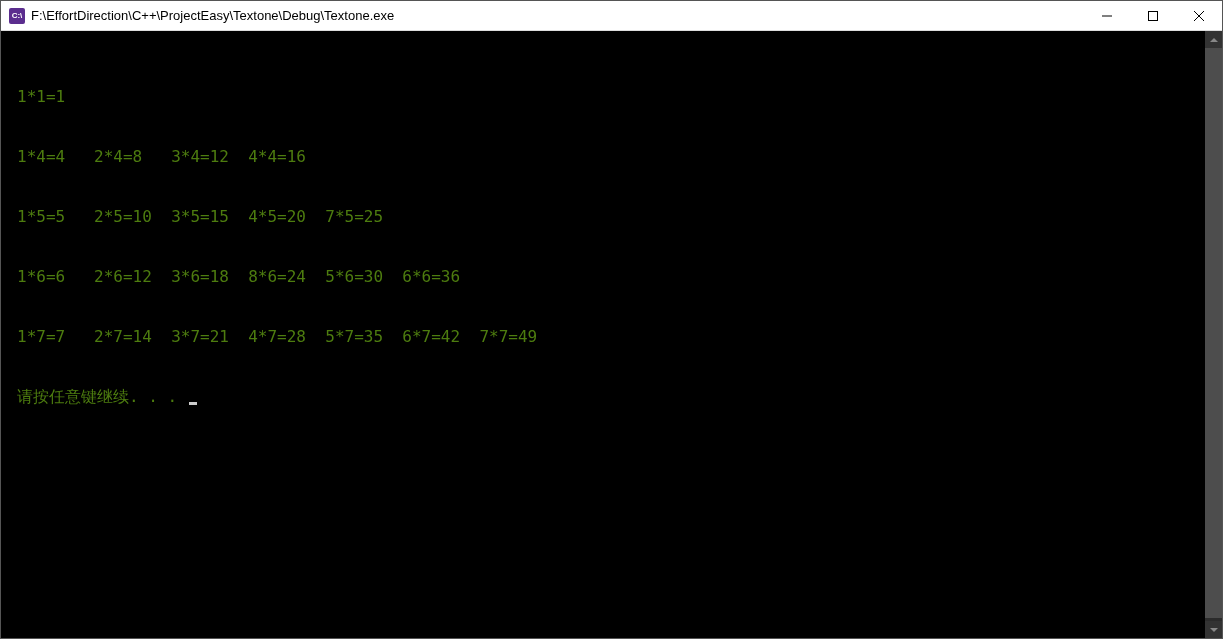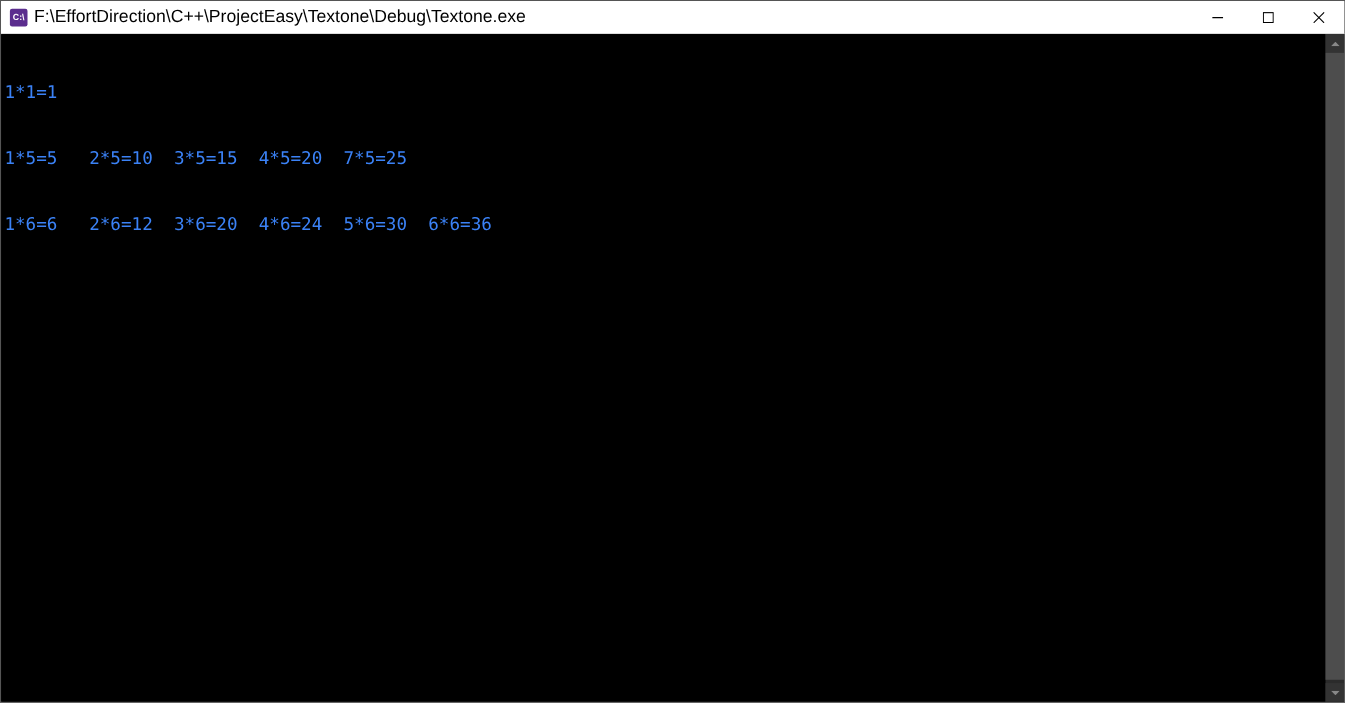--- a/index.html
+++ b/index.html
@@ -39,21 +39,21 @@
       border-radius: 2px;
       display: flex;
       align-items: center;
       justify-content: center;
       color: #fff;
       font-size: 8px;
       font-weight: bold;
     }
     .title-text {
       flex: 1;
-      font-size: 16px;
+      font-size: 13px;
       color: #000;
       white-space: nowrap;
       overflow: hidden;
     }
     .window-controls {
       display: flex;
       height: 100%;
     }
     .win-btn {
       width: 46px;
@@ -72,25 +72,25 @@
     }
     .content-area {
       flex: 1;
       display: flex;
       background: #000000;
       overflow: hidden;
     }
     .console {
       flex: 1;
       background: #000000;
-      color: #3b82f6;
+      color: #4d7c0f;
       font-family: "NSimSun", "SimSun", "Consolas", monospace;
       font-size: 16px;
       line-height: 20px;
-      padding: 3px;
+      padding: 16px;
       white-space: pre;
       overflow: hidden;
     }
     .console-line {
       white-space: pre;
     }
     .console-prompt {
       display: inline;
     }
     .cursor {
@@ -159,22 +159,25 @@
         <svg viewBox="0 0 10 10">
             <line x1="0" y1="0" x2="10" y2="10" stroke="currentColor" stroke-width="1"></line>
             <line x1="10" y1="0" x2="0" y2="10" stroke="currentColor" stroke-width="1"></line>
           </svg>
       </div>
     </div>
   </div>
   <div class="content-area">
     <div class="console">
       <div class="console-line">1*1=1</div>
+      <div class="console-line">1*4=4   2*4=8   3*4=12  4*4=16</div>
       <div class="console-line">1*5=5   2*5=10  3*5=15  4*5=20  7*5=25</div>
-      <div class="console-line">1*6=6   2*6=12  3*6=20  4*6=24  5*6=30  6*6=36</div>
+      <div class="console-line">1*6=6   2*6=12  3*6=18  8*6=24  5*6=30  6*6=36</div>
+      <div class="console-line">1*7=7   2*7=14  3*7=21  4*7=28  5*7=35  6*7=42  7*7=49</div>
+      <div class="console-line"><span class="console-prompt">请按任意键继续. . . </span><span class="cursor"></span></div>
     </div>
     <div class="scrollbar">
       <div class="scroll-arrow up">
         <svg width="8" height="4" viewBox="0 0 8 4">
             <polygon points="4,0 8,4 0,4" fill="#888"></polygon>
           </svg>
       </div>
       <div class="scroll-thumb"></div>
       <div class="scroll-arrow down">
         <svg width="8" height="4" viewBox="0 0 8 4">

